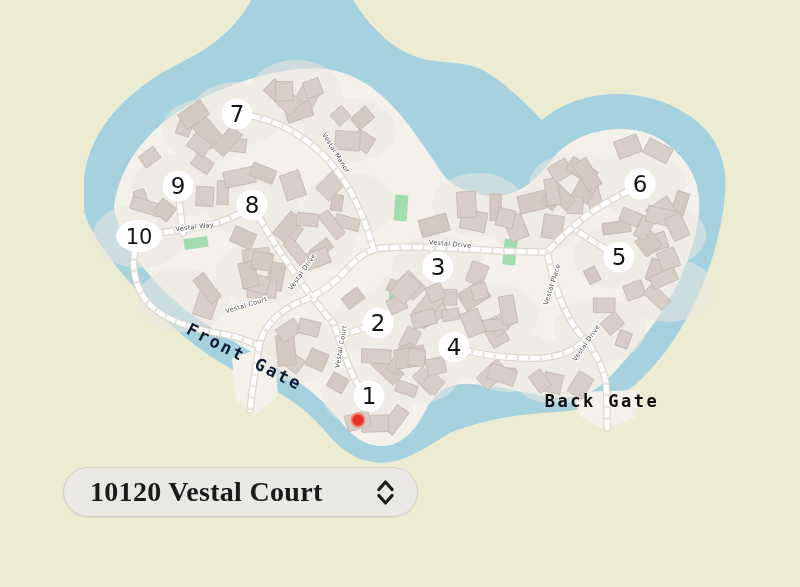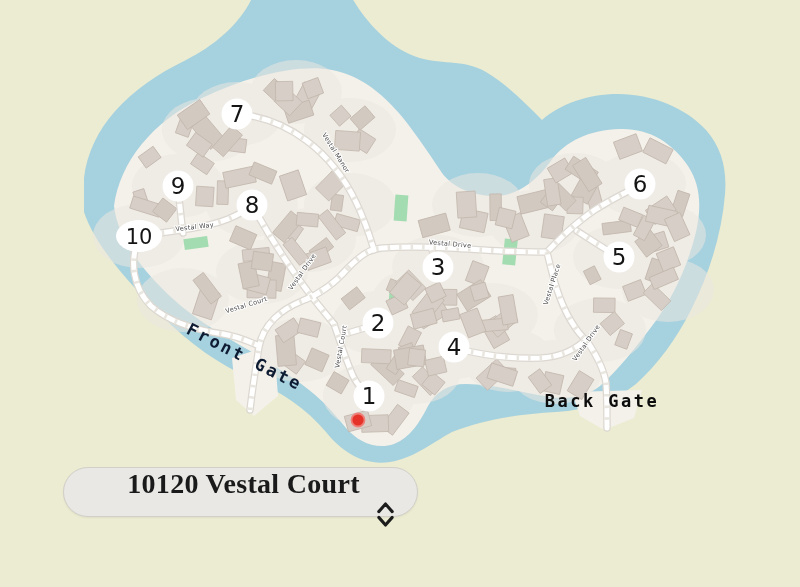--- a/index.html
+++ b/index.html
@@ -298,20 +298,20 @@
           <text x="178" y="194" font-size="23" fill="#141414" text-anchor="middle">9</text>
         </g>
         <g>
           <ellipse cx="139" cy="236" rx="23" ry="16" fill="#ffffff"></ellipse>
           <text x="139" y="244" font-size="21" fill="#141414" text-anchor="middle">10</text>
         </g>
       </g>
       <circle cx="358" cy="420" r="6.5" fill="#e5332a" stroke="#ef8078" stroke-width="1.8"></circle>
     </svg>
 
-  <div class="pill" style="background: rgb(233, 232, 229); border-color: rgb(210, 207, 201); flex-direction: column;">
+  <div class="pill" style="background: rgb(233, 232, 229); border-color: rgb(210, 207, 201);">
     <span class="pill-label" style="color: rgb(26, 26, 26);">10120 Vestal Court</span>
     <svg class="chev" width="23" height="29" viewBox="0 0 24 30">
       <path d="M5 12 L12 4 L19 12" fill="none" stroke="#1c1c1c" stroke-width="3.2" stroke-linecap="round" stroke-linejoin="round"></path>
       <path d="M5 18 L12 26 L19 18" fill="none" stroke="#1c1c1c" stroke-width="3.2" stroke-linecap="round" stroke-linejoin="round"></path>
     </svg>
   </div>
 </div>
 
 </body></html>

